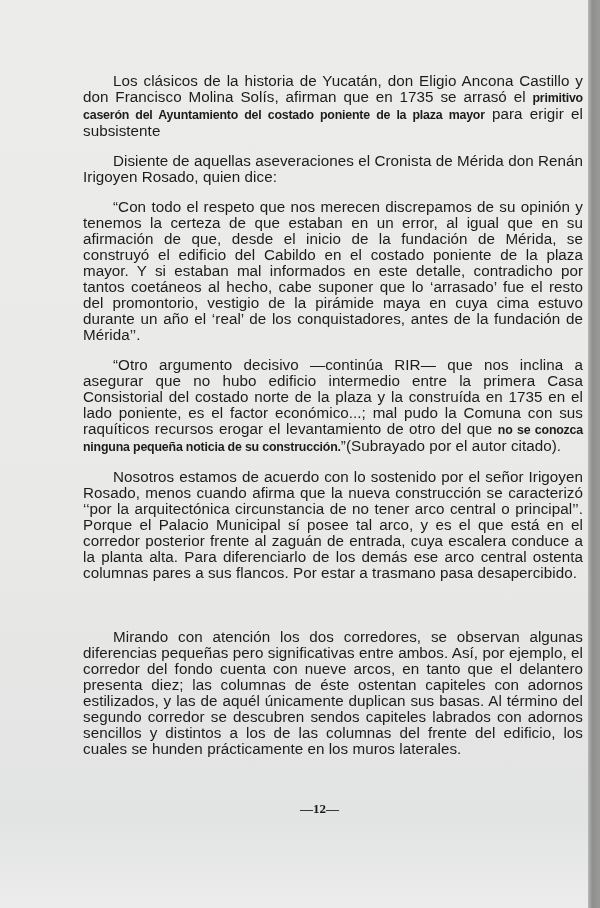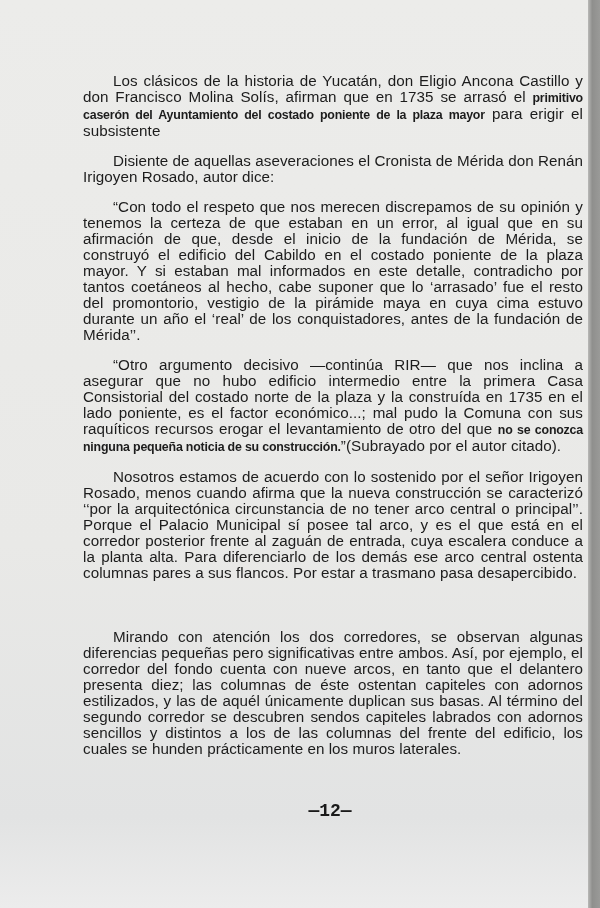--- a/index.html
+++ b/index.html
@@ -22,33 +22,33 @@
       font-size: 15.2px; line-height: 16px; letter-spacing: 0.05px;
     }
     .para { margin: 0 0 14px 0; text-align: justify; text-indent: 30px; }
     .para.p-last { margin-bottom: 0; margin-top: 48px; }
     .cond {
       font-family: "Liberation Sans", sans-serif;
       font-weight: bold; font-size: 12.4px;
       letter-spacing: -0.2px;
     }
     .pgnum {
-      position: absolute; left: 300px; top: 801px; width: 60px; text-align: center;
-      font-family: Liberation Mono, monospace; font-weight: bold; font-size: 18px;
+      position: absolute; left: 300px; top: 801px; width: 60px; text-align: left;
+      font-family: Liberation Serif, serif; font-weight: bold; font-size: 13px;
       color: #1a1a1a;
     }
   </style>
 </head>
 <body>
 
 <div class="page">
   <div class="text">
     <p class="para"><span>Los clásicos de la historia de Yucatán, don Eligio Ancona Castillo y don Francisco Molina Solís, afirman que en 1735 se arrasó el </span><span class="cond">primitivo caserón del Ayuntamiento del costado poniente de la plaza mayor</span><span> para erigir el subsistente</span></p>
 
-    <p class="para"><span>Disiente de aquellas aseveraciones el Cronista de Mérida don Renán Irigoyen Rosado, autor dice:</span></p>
+    <p class="para"><span>Disiente de aquellas aseveraciones el Cronista de Mérida don Renán Irigoyen Rosado, quien dice:</span></p>
 
     <p class="para"><span>“Con todo el respeto que nos merecen discrepamos de su opinión y tenemos la certeza de que estaban en un error, al igual que en su afirmación de que, desde el inicio de la fundación de Mérida, se construyó el edificio del Cabildo en el costado poniente de la plaza mayor. Y si estaban mal informados en este detalle, contradicho por tantos coetáneos al hecho, cabe suponer que lo ‘arrasado’ fue el resto del promontorio, vestigio de la pirámide maya en cuya cima estuvo durante un año el ‘real’ de los conquistadores, antes de la fundación de Mérida’’.</span></p>
 
     <p class="para"><span>“Otro argumento decisivo —continúa RIR— que nos inclina a asegurar que no hubo edificio intermedio entre  la primera Casa Consistorial del costado norte de la plaza y la construída en 1735 en el lado poniente, es el factor económico...; mal pudo la Comuna con sus raquíticos recursos erogar el levantamiento de otro del que </span><span class="cond">no se conozca ninguna pequeña noticia de su construcción.</span><span>”(Subrayado por el autor citado).</span></p>
 
     <p class="para"><span>Nosotros estamos de acuerdo con lo sostenido por el señor Irigoyen Rosado, menos cuando afirma que la nueva construcción se caracterizó ‘‘por la arquitectónica circunstancia de no tener arco central o principal’’. Porque el Palacio Municipal sí posee tal arco, y es el que está en el corredor posterior frente al zaguán de entrada, cuya escalera conduce a la planta alta. Para diferenciarlo de los demás ese arco central ostenta columnas pares a sus flancos. Por estar a trasmano pasa desapercibido.</span></p>
 
     <p class="para p-last"><span>Mirando con atención los dos corredores, se observan algunas diferencias pequeñas pero significativas entre ambos. Así, por ejemplo, el corredor del fondo cuenta con nueve arcos, en tanto que el delantero presenta diez; las columnas de éste ostentan capiteles con adornos estilizados, y las de aquél únicamente duplican sus basas. Al término del segundo corredor se descubren sendos capiteles labrados con adornos sencillos y distintos a los de las columnas del frente del edificio, los cuales se hunden prácticamente en los muros laterales.</span></p>
   </div>
 

